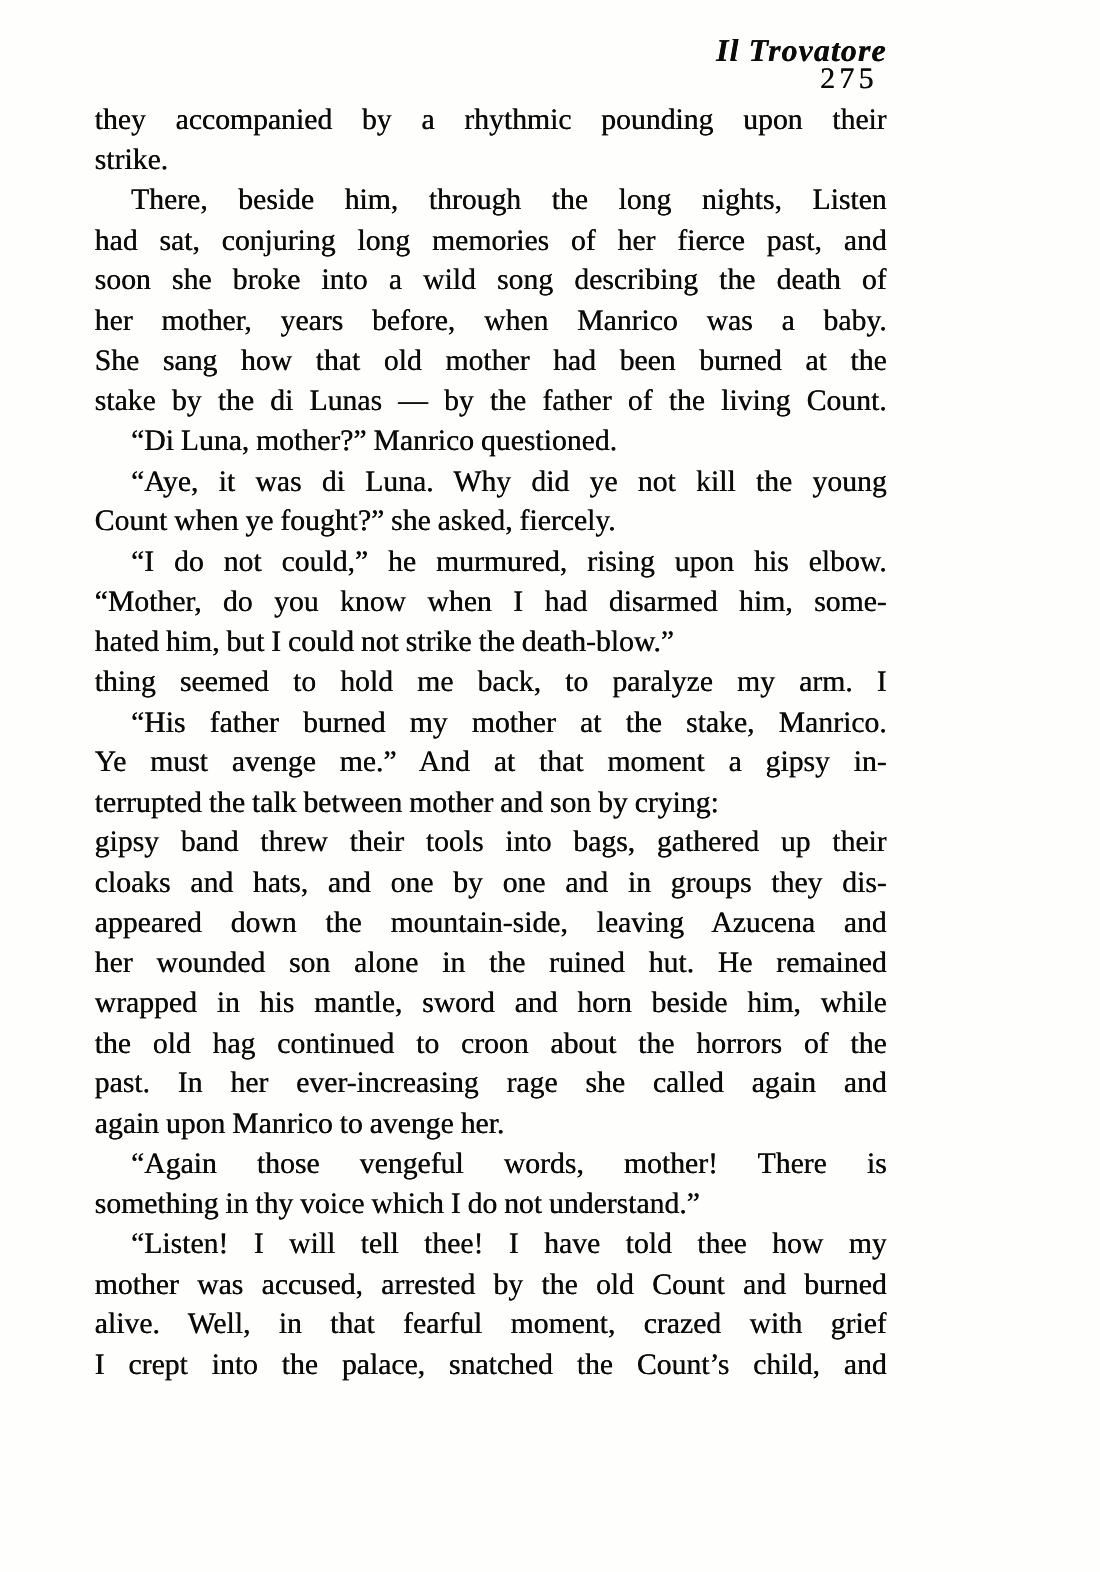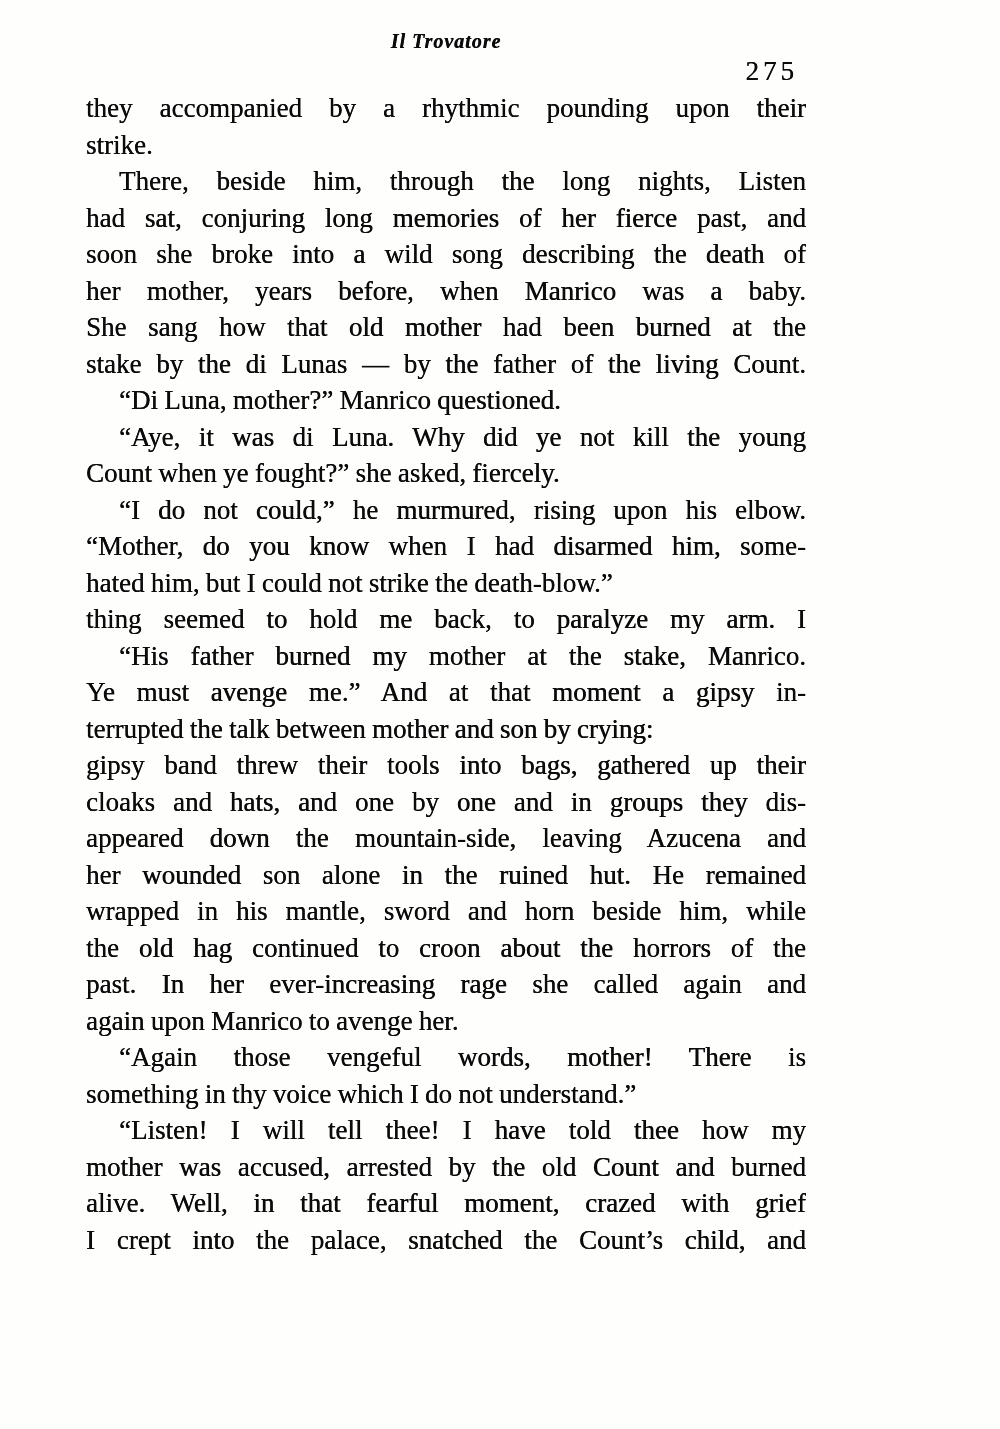--- a/index.html
+++ b/index.html
@@ -20,22 +20,22 @@
     position: absolute;
     top: 30px;
     left: 86px;
     width: 720px;
     height: 38px;
   }
   .book-title {
     position: absolute;
     left: 0;
     right: 0;
-    text-align: center;
-    font-size: 20px;
+    text-align: right;
+    font-size: 29px;
     font-style: italic;
     font-weight: bold;
     letter-spacing: 1px;
     text-shadow: 0.3px 0 0 currentColor;
   }
   .page-num {
     position: absolute;
     right: 8px;
     top: 2px;
     font-size: 27px;

